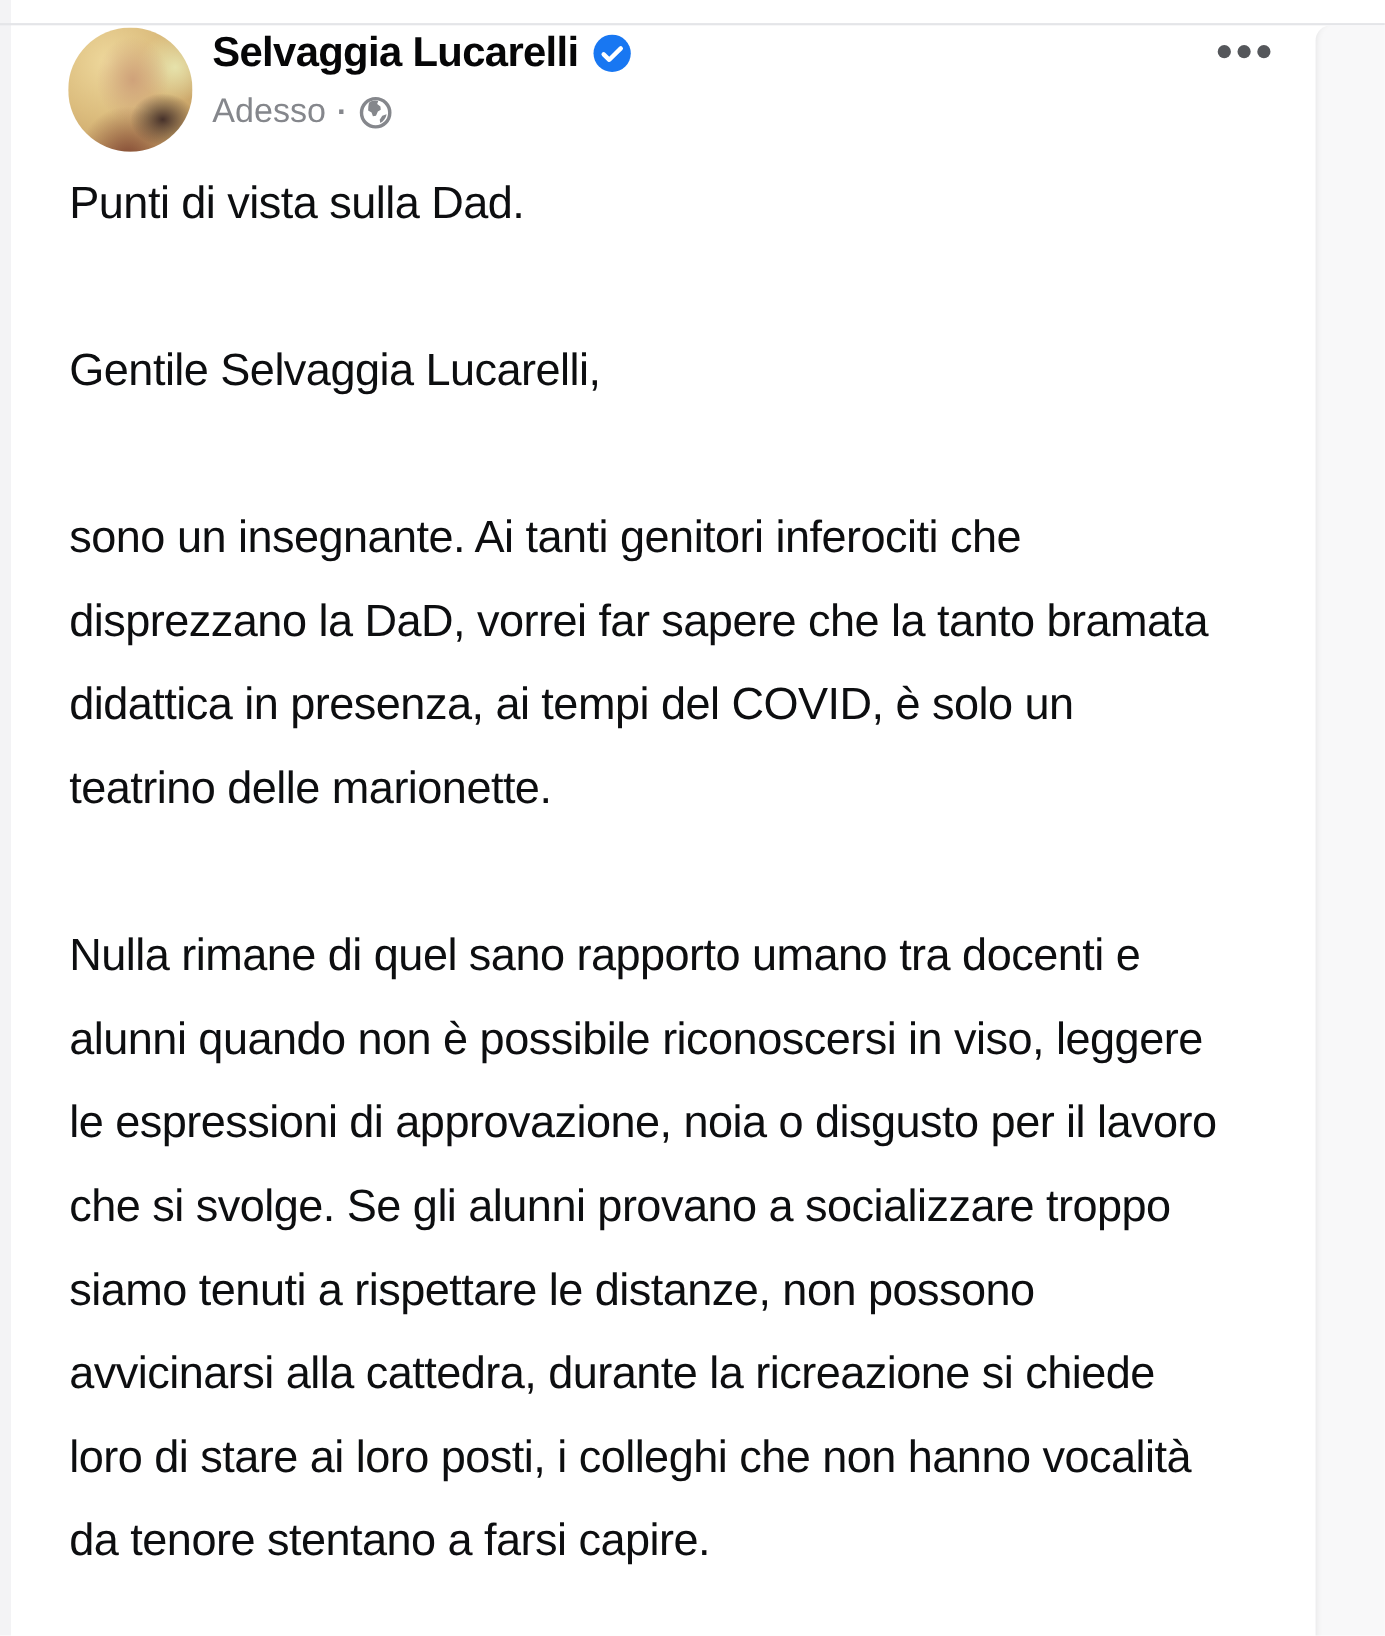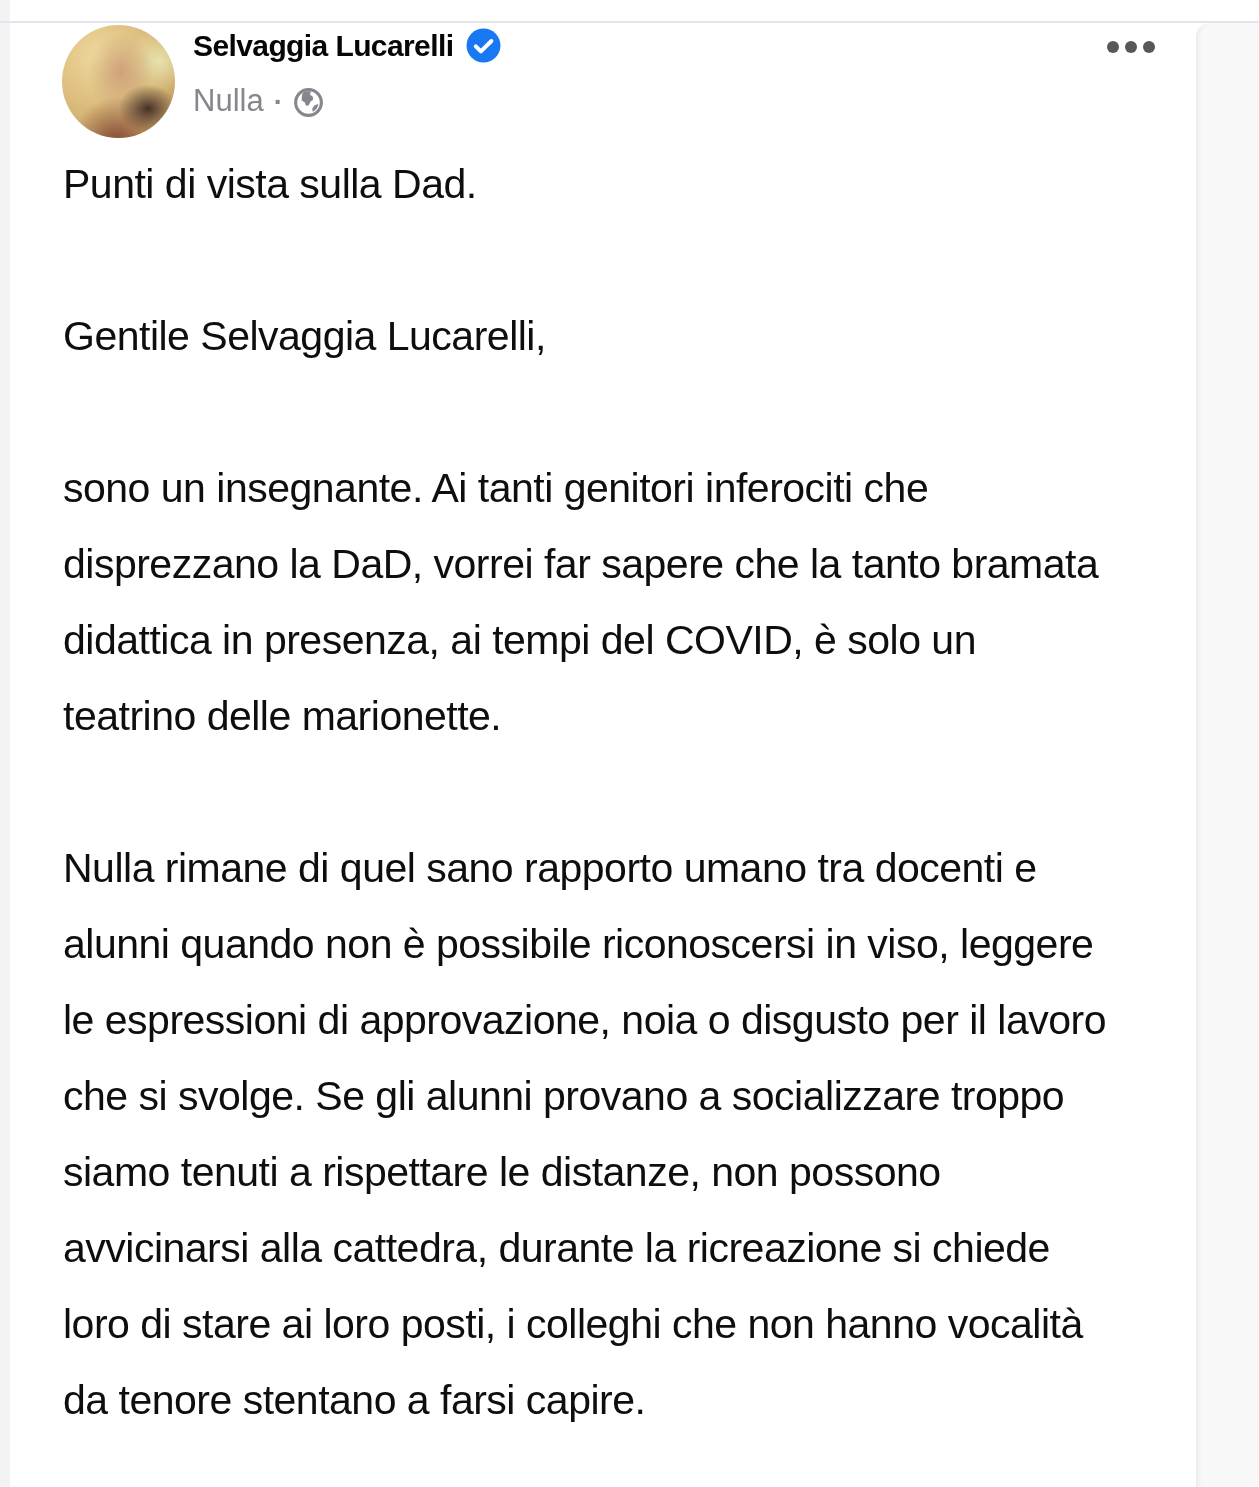--- a/index.html
+++ b/index.html
@@ -43,21 +43,21 @@
       radial-gradient(60px 64px at 48% 106%, rgba(122,62,46,0.92) 0%, rgba(122,62,46,0) 75%),
       radial-gradient(40px 48px at 52% 42%, #cfa27a 0%, rgba(207,162,122,0) 82%),
       radial-gradient(46px 42px at 86% 32%, #e6e2ab 0%, rgba(230,226,171,0) 75%),
       radial-gradient(90px 90px at 32% 28%, #eed89c 0%, #dcbd7e 55%, #c8a266 100%);
   }
   .name-row {
     position: absolute; left: 193px; top: 27px;
     display: flex; align-items: center; gap: 12px;
   }
   .name {
-    font-size: 30px; font-weight: 700;
+    font-size: 38px; font-weight: 700;
     color: #060607; letter-spacing: -0.6px;
     cursor: pointer;
     white-space: nowrap;
   }
   .badge { width: 37px; height: 37px; display: inline-block; }
   .badge svg { width: 37px; height: 37px; display: block; }
   .meta-row {
     position: absolute; left: 193px; top: 83px;
     display: flex; align-items: center; gap: 10px;
     font-size: 31px; color: #85878c;
@@ -100,21 +100,21 @@
     <span class="name">Selvaggia Lucarelli</span>
     <span class="badge">
       <svg viewBox="0 0 24 24" aria-hidden="true">
         <circle cx="12" cy="12" r="11" fill="#1877F2"></circle>
         <path d="M7 12.6l3.3 3.2L17.1 9.1" stroke="#ffffff" stroke-width="2.6" fill="none" stroke-linecap="round" stroke-linejoin="round"></path>
       </svg>
     </span>
   </div>
 
   <div class="meta-row">
-    <span>Nulla</span>
+    <span>Adesso</span>
     <span class="meta-sep">·</span>
     <span class="globe">
       <svg viewBox="0 0 20 20" aria-hidden="true">
         <circle cx="10" cy="10" r="8.3" fill="none" stroke="currentColor" stroke-width="2"></circle>
         <path fill="currentColor" d="M6.1 4.1c1.5-1.3 3.6-1.6 5.4-1l-.6 1.8 1.9 1.4.2 2-1.7 1-1.1 2.5-1.8.3-.8-2.2-2-1.2.1-2.3z"></path>
         <path fill="currentColor" d="M13.9 11.8l2.5-.9c-.3 2.2-1.7 4.1-3.7 5.1l-.3-1.9z"></path>
       </svg>
     </span>
   </div>
 

